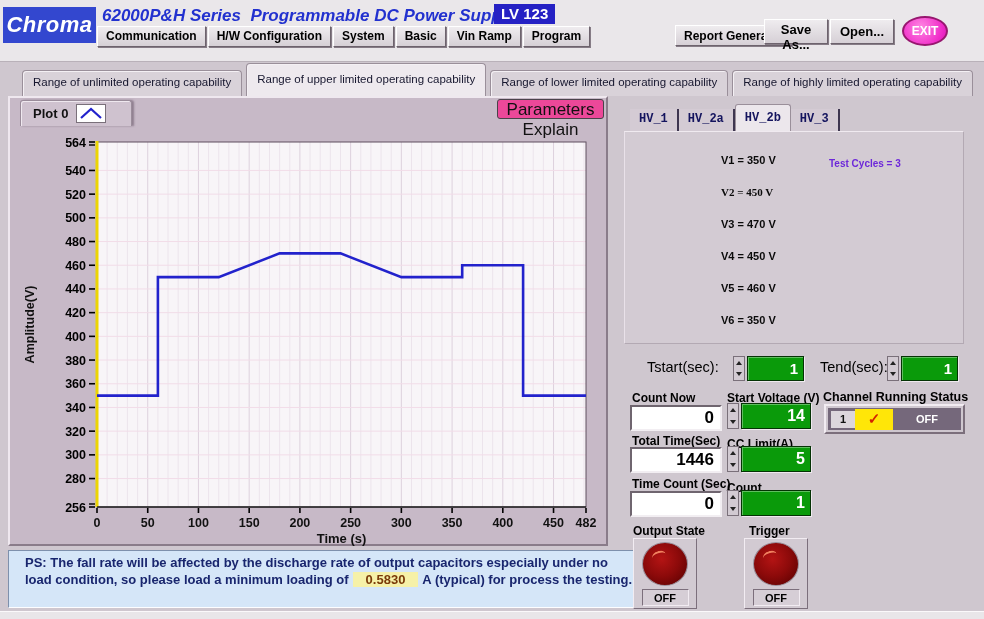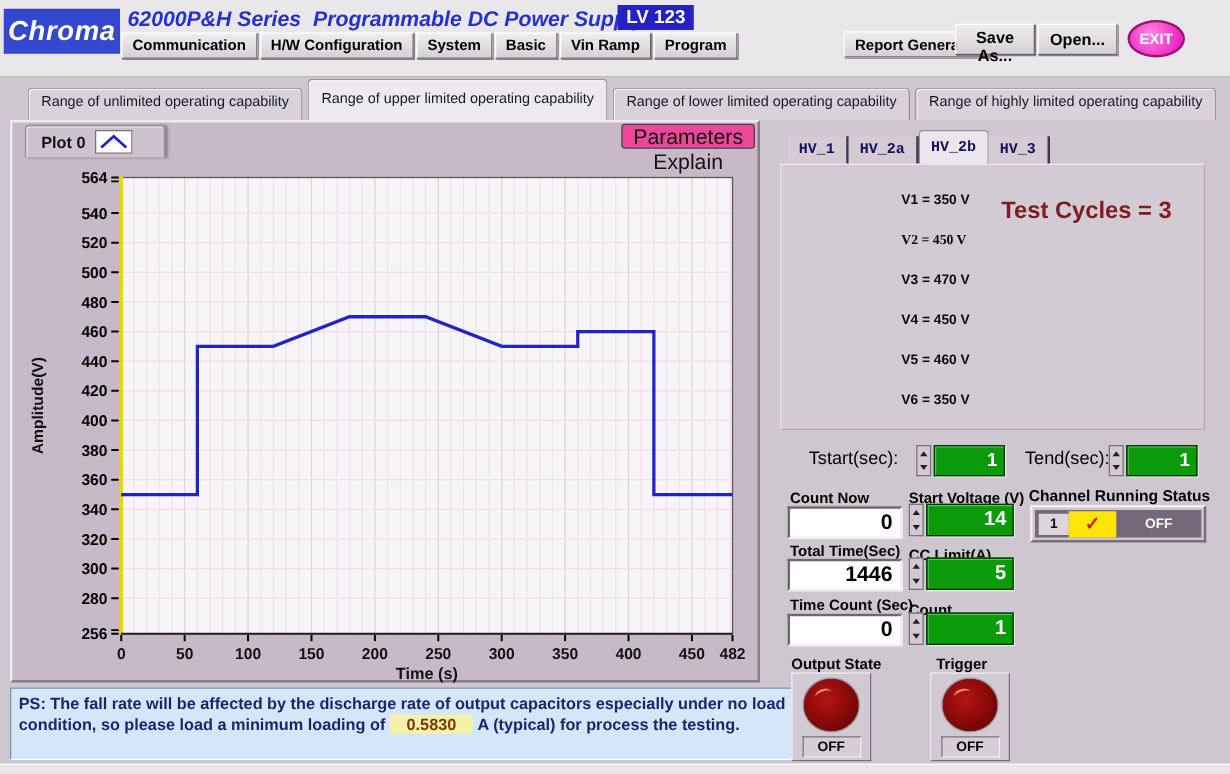--- a/index.html
+++ b/index.html
@@ -52,35 +52,35 @@
   .params-btn { position:absolute; left:487px; top:1px; width:107px; height:20px;
                 background:#ec4899; border:1px solid #4a424a; border-radius:3px;
                 font-size:17px; color:#111; z-index:3; cursor:pointer;
                 font-family:"Liberation Sans",sans-serif; }
   svg.chart { position:absolute; left:0; top:0; font-family:"Liberation Sans",sans-serif; }
 
   
   .note { position:absolute; left:8px; top:550px; width:645px; height:58px;
           background:#d5e6f8; border:1px solid; border-color:#7e90ac #fdfdff #fdfdff #7e90ac;
           color:#19266e; font-weight:bold; font-size:13px; line-height:17px;
-          padding:3px 6px; }
+          padding:3px 16px; }
   .note .hl { background:#f6f1a8; color:#7a3a08; padding:0 13px; margin:0 4px; }
 
   
   .hvtabs { position:absolute; left:630px; top:104px; display:flex; align-items:flex-end;font-family:Liberation Mono, monospace; }
   .hvtab { background:#d4cbd4; border-right:2px solid #3e3650; font-weight:bold;
            font-size:12px; color:#14145e; padding:3px 9px 4px; height:22px;
            cursor:pointer; white-space:nowrap; }
   .hvtab.active { background:#ece7ec; height:27px; padding-top:6px;
                   border:1px solid #9a8f9a; border-bottom:none; border-radius:3px 3px 0 0; }
   .hvbox { position:absolute; left:624px; top:131px; width:340px; height:213px;
            background:#d3cbd3; border:1px solid #b3a9b3;
            border-top-color:#f0eaf0; border-left-color:#e9e1e9; }
   .vline { position:absolute; left:96px; font-weight:bold; font-size:11px; color:#0a0a0a; }
-  .cycles { position:absolute; left:176px; top:26px; font-weight:bold; font-size:19px; color:#7f1d1d; }
+  .cycles { position:absolute; left:204px; top:26px; font-weight:bold; font-size:10px; color:#6d28d9; }
 
   
   .fieldlabel  { position:absolute; font-weight:bold; font-size:12px; color:#000; white-space:nowrap; }
   .biglabel    { position:absolute; font-size:14.5px; color:#000; white-space:nowrap; }
   .whitefield { position:absolute; background:#fff; border:2px solid;
                 border-color:#6f656f #f2eef2 #f2eef2 #6f656f; color:#000;
                 font-weight:bold; font-size:17px; text-align:right; padding:0 6px;
                 display:flex; align-items:center; justify-content:flex-end; }
   .greenfield { position:absolute; background:#0a9a0a; border:1px solid #043304;
                 box-shadow:inset 1px 1px 0 rgba(255,255,255,.35), 1px 1px 0 #efe9ef;

